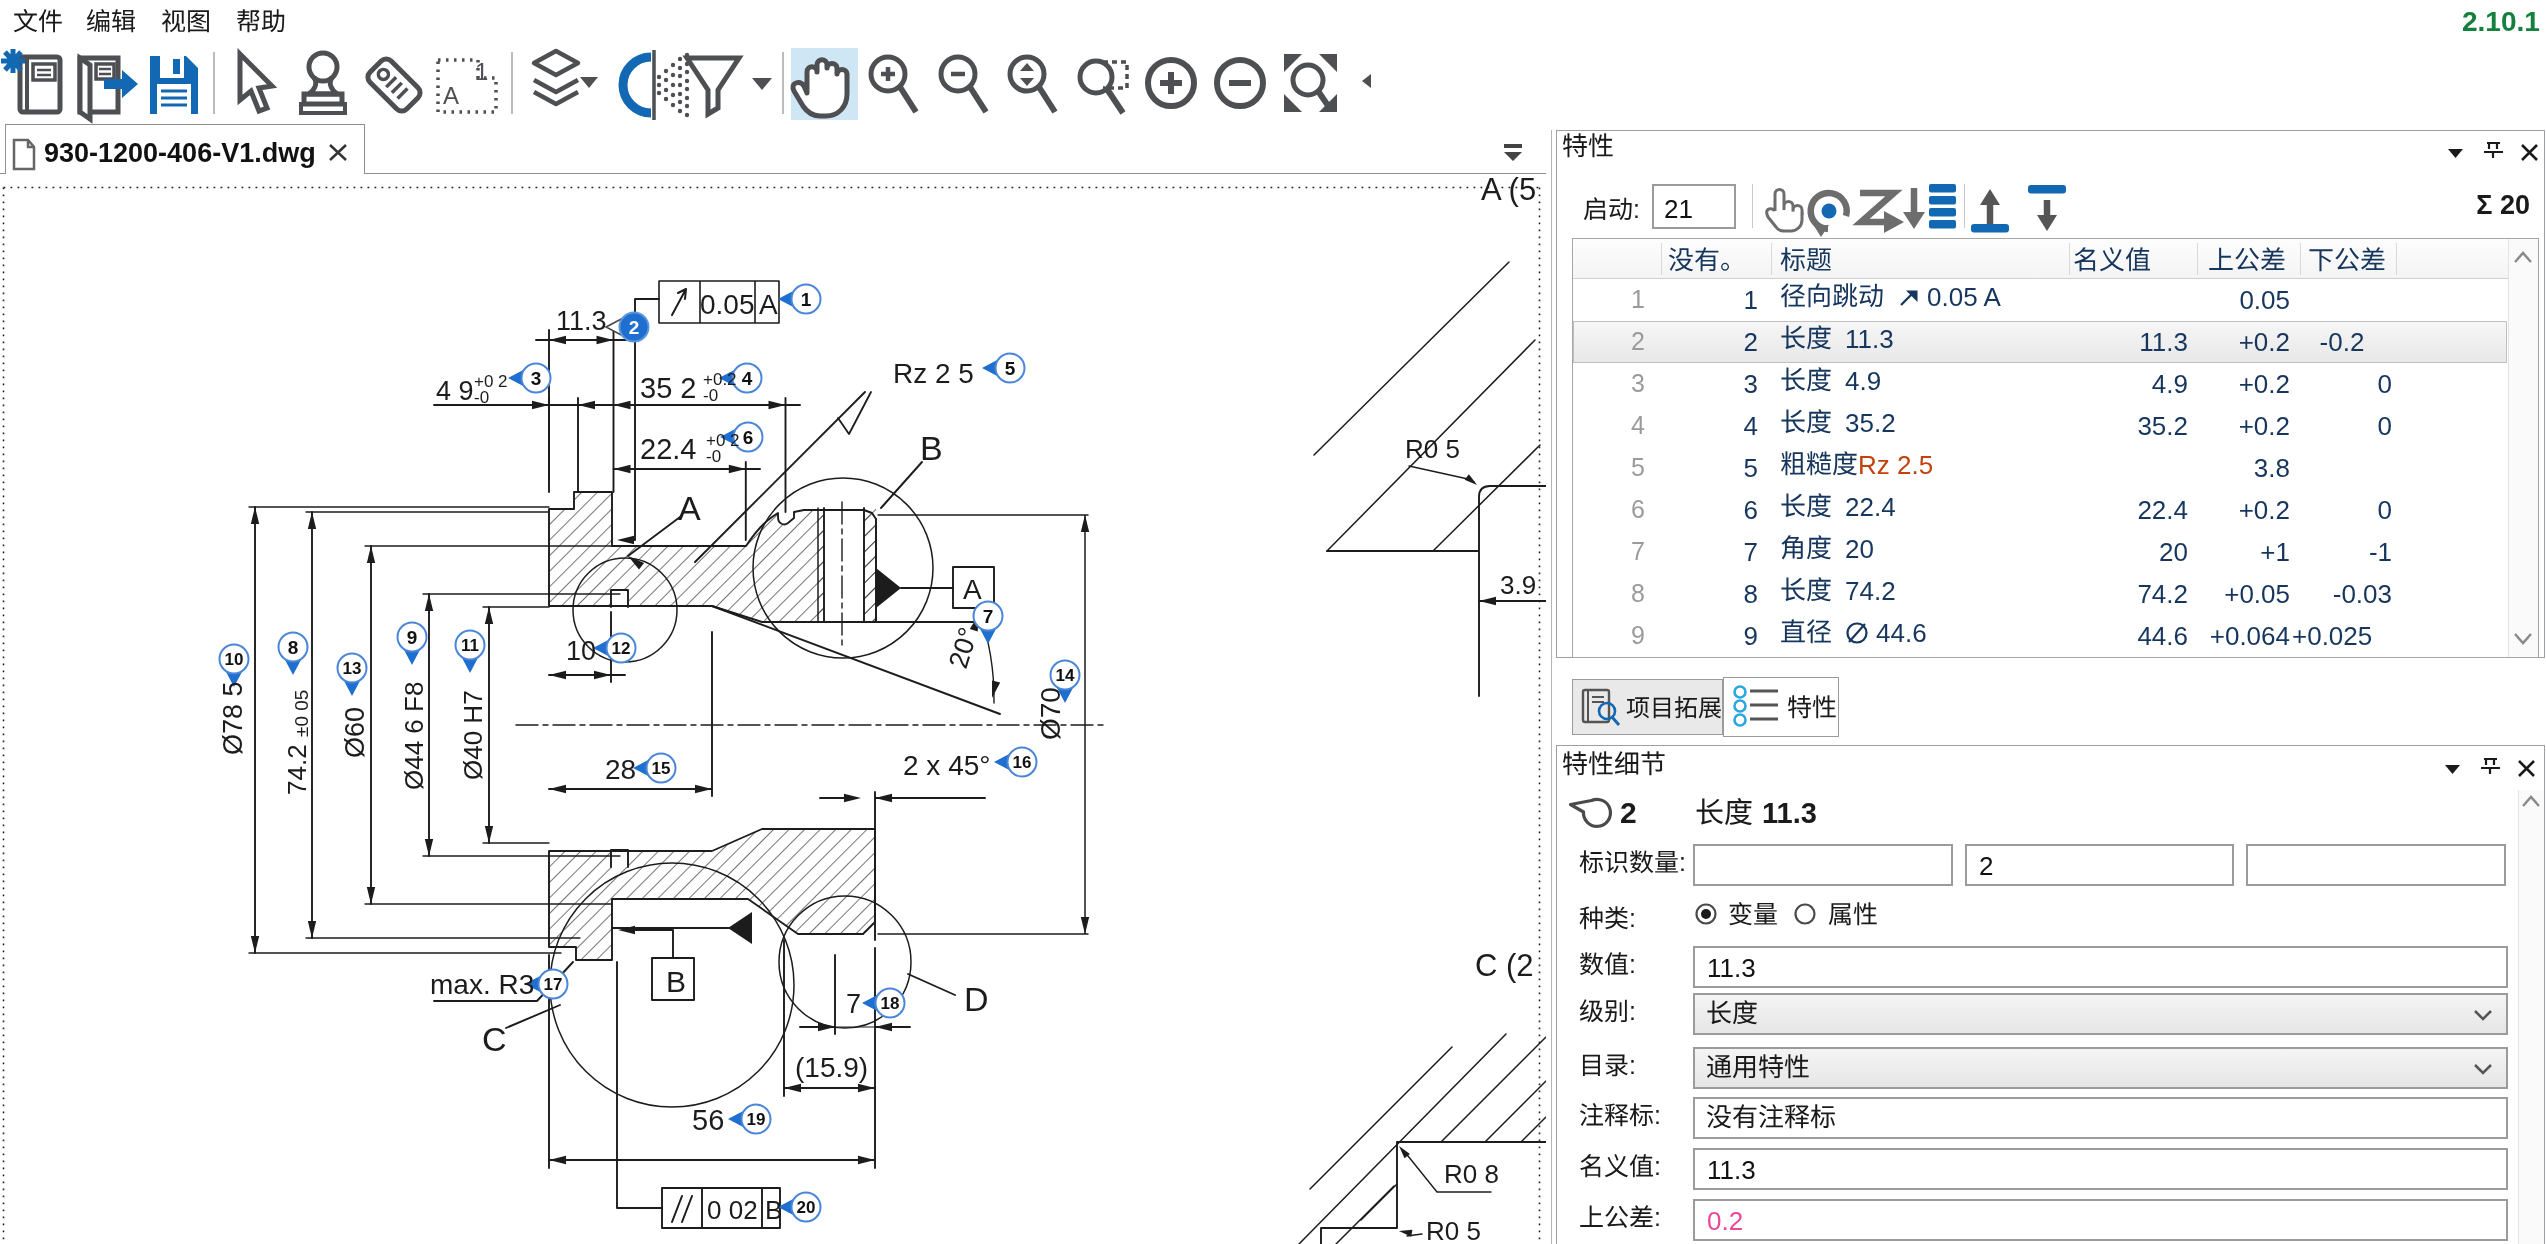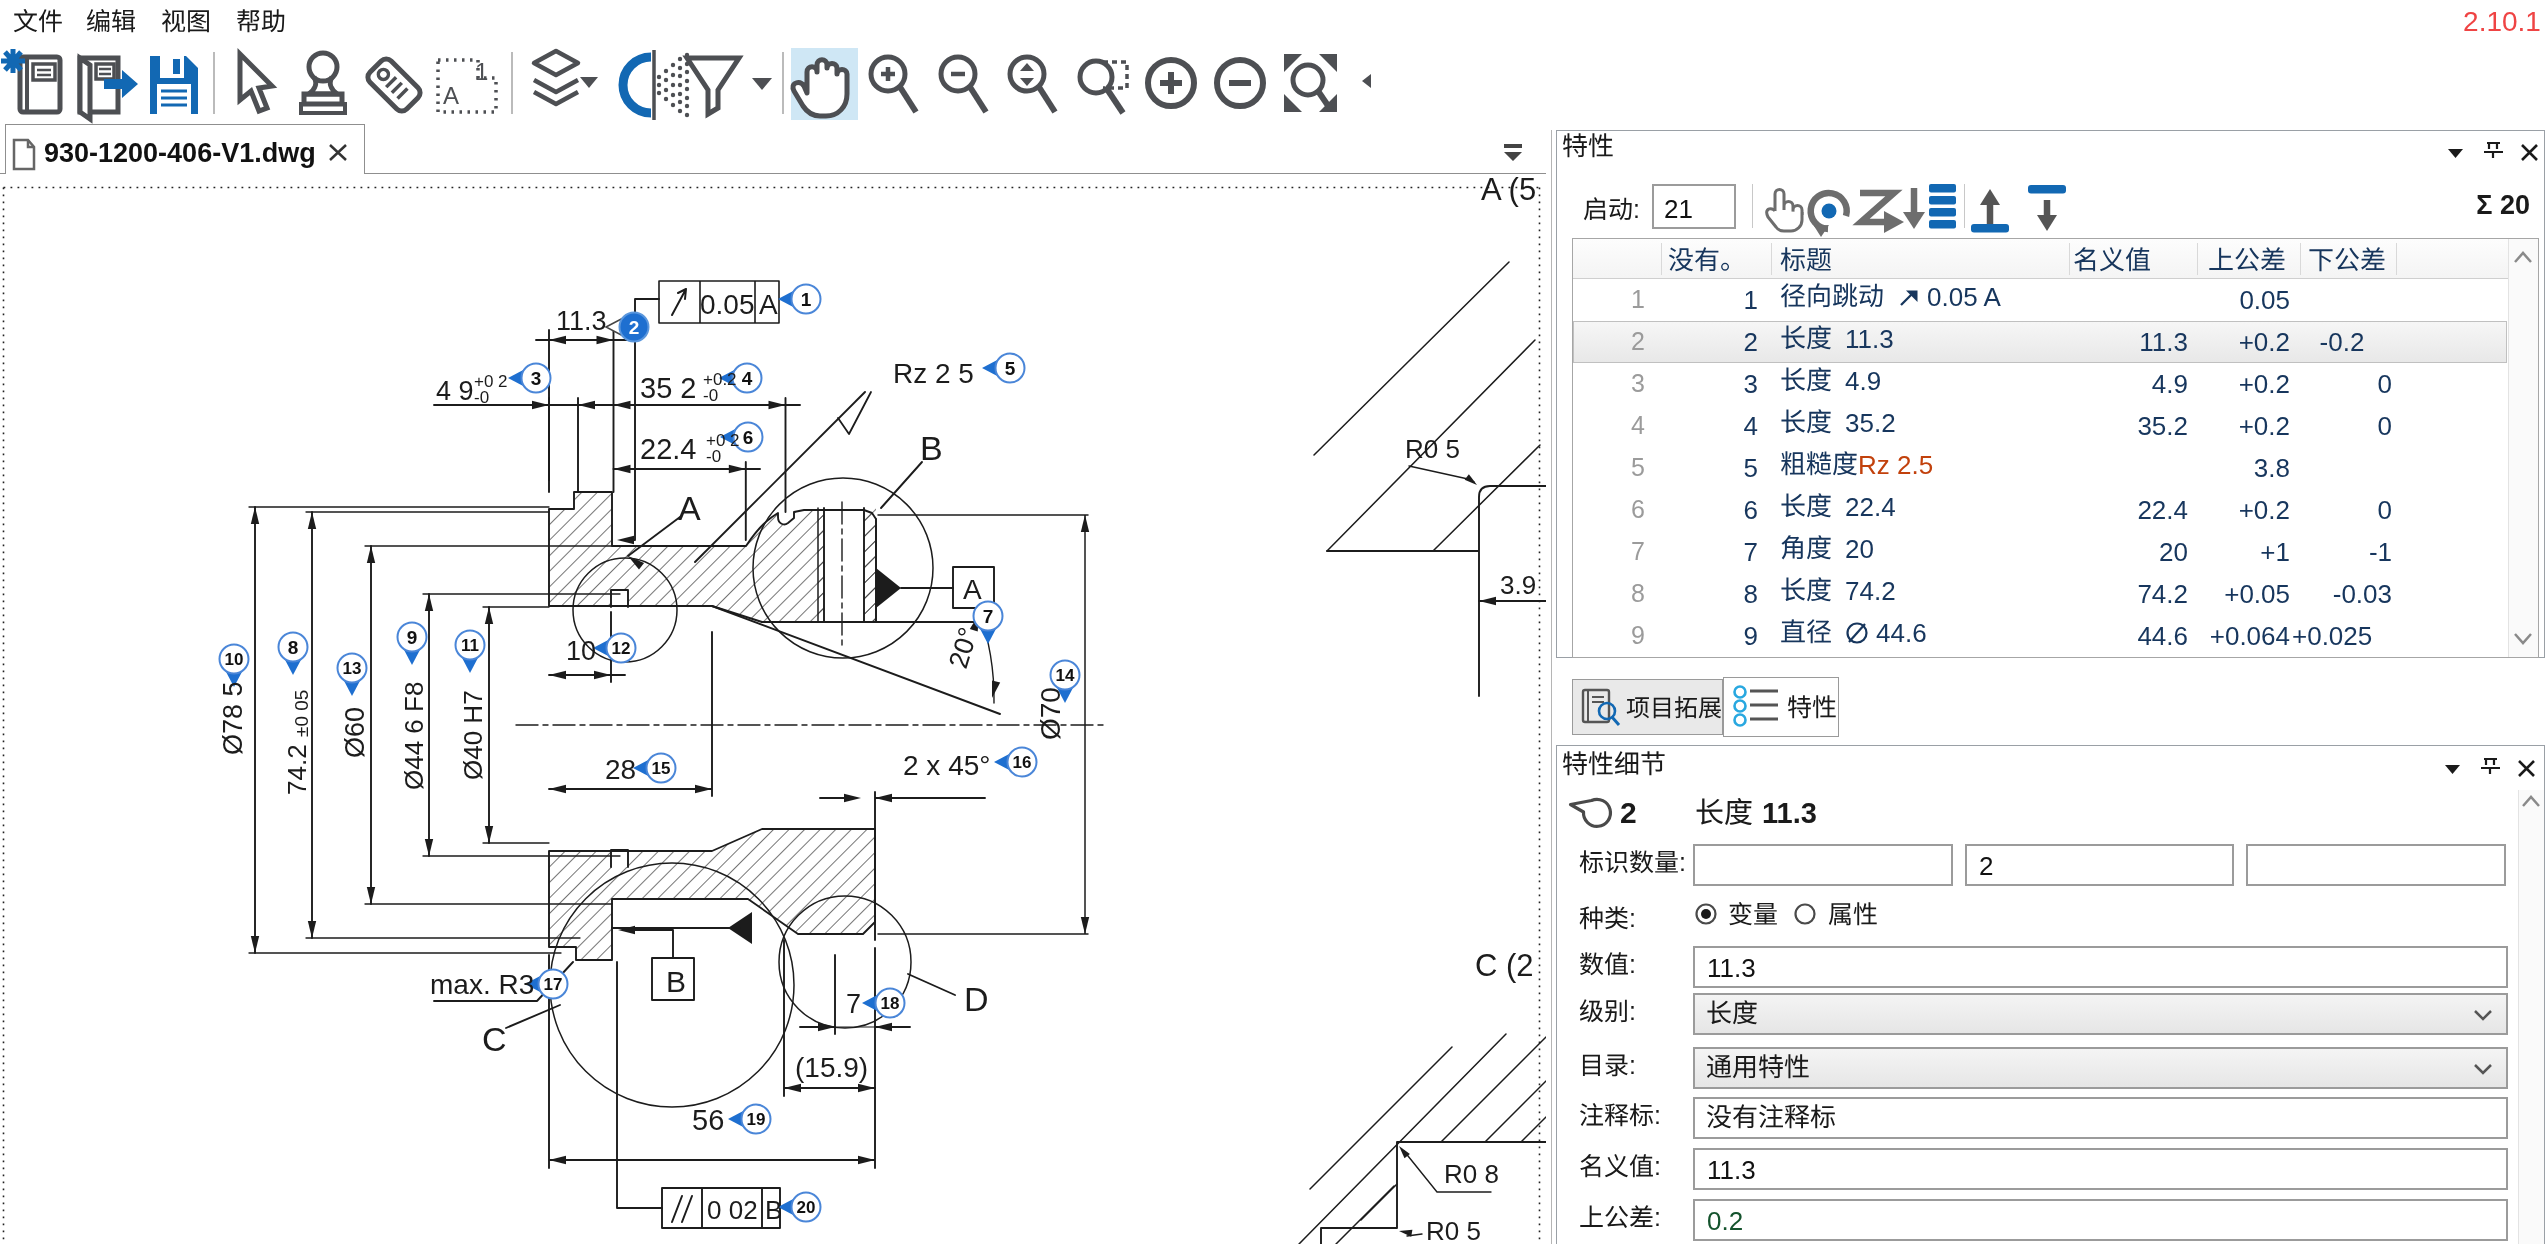--- a/index.html
+++ b/index.html
@@ -74,21 +74,21 @@
     <use href="#u8f91" transform="translate(25.0,21.2) scale(0.0250,-0.0250)"></use>
   </svg>
 <svg style="position:absolute;left:161px;top:9px;overflow:visible" width="52" height="32" fill="#1a1a1a">
     <use href="#u89c6" transform="translate(0.0,21.2) scale(0.0250,-0.0250)"></use>
     <use href="#u56fe" transform="translate(25.0,21.2) scale(0.0250,-0.0250)"></use>
   </svg>
 <svg style="position:absolute;left:236px;top:9px;overflow:visible" width="52" height="32" fill="#1a1a1a">
     <use href="#u5e2e" transform="translate(0.0,21.2) scale(0.0250,-0.0250)"></use>
     <use href="#u52a9" transform="translate(25.0,21.2) scale(0.0250,-0.0250)"></use>
   </svg>
-<div class="abs" style="left:2462px;top:6px;width:80px;text-align:center;font-size:28px;font-weight:normal;color:#ef4444">2.10.1</div>
+<div class="abs" style="left:2462px;top:6px;width:80px;text-align:left;font-size:28px;font-weight:bold;color:#15803d">2.10.1</div>
 <svg class="abs" style="left:0;top:0" width="1546" height="174" fill="none" stroke="#4d4f53" stroke-width="5">
     <g stroke="#bbb" stroke-width="2">
       <path d="M214,52V114"></path>
       <path d="M512,52V114"></path>
       <path d="M783,52V114"></path>
     </g>
     <rect x="20" y="57" width="40" height="55" rx="3"></rect>
     <path d="M27,57V112" stroke-width="4"></path>
     <rect x="33" y="64" width="22" height="16" stroke-width="3.5"></rect>
     <path d="M37,70h14M37,75h14" stroke-width="2.5"></path>
@@ -732,16 +732,16 @@
     <use href="#u503c" transform="translate(50.0,21.2) scale(0.0250,-0.0250)"></use>
     <text x="75.0" y="21.2" font-size="25" font-family="Liberation Sans">:</text>
   </svg>
 <div style="left:1693px;top:1148px;width:815px;height:42px;border:2px solid #9b9b9b;background:#fff;font-size:26px;color:#111;padding:5px 0 0 12px;position:absolute">11.3</div>
 <svg style="position:absolute;left:1579px;top:1205px;overflow:visible" width="84" height="32" fill="#1a1a1a">
     <use href="#u4e0a" transform="translate(0.0,21.2) scale(0.0250,-0.0250)"></use>
     <use href="#u516c" transform="translate(25.0,21.2) scale(0.0250,-0.0250)"></use>
     <use href="#u5dee" transform="translate(50.0,21.2) scale(0.0250,-0.0250)"></use>
     <text x="75.0" y="21.2" font-size="25" font-family="Liberation Sans">:</text>
   </svg>
-<div style="left:1693px;top:1199px;width:815px;height:42px;border:2px solid #9b9b9b;background:#fff;font-size:26px;color:#14532d;padding:5px 8px 0 12px;position:absolute">0.2</div>
+<div style="left:1693px;top:1199px;width:815px;height:42px;border:2px solid #9b9b9b;background:#fff;font-size:26px;color:#ec4899;padding:5px 8px 0 12px;position:absolute">0.2</div>
 <div class="abs" style="left:2518px;top:790px;width:26px;height:454px;background:#fafafa;border-left:1px solid #e3e3e3"></div>
 <svg class="abs" style="left:0;top:0;overflow:visible" width="10" height="10" fill="none" stroke="#8a8a8a" stroke-width="2.5">
     <path d="M2523,806l8,-9 8,9"></path>
   </svg>
 </body></html>

